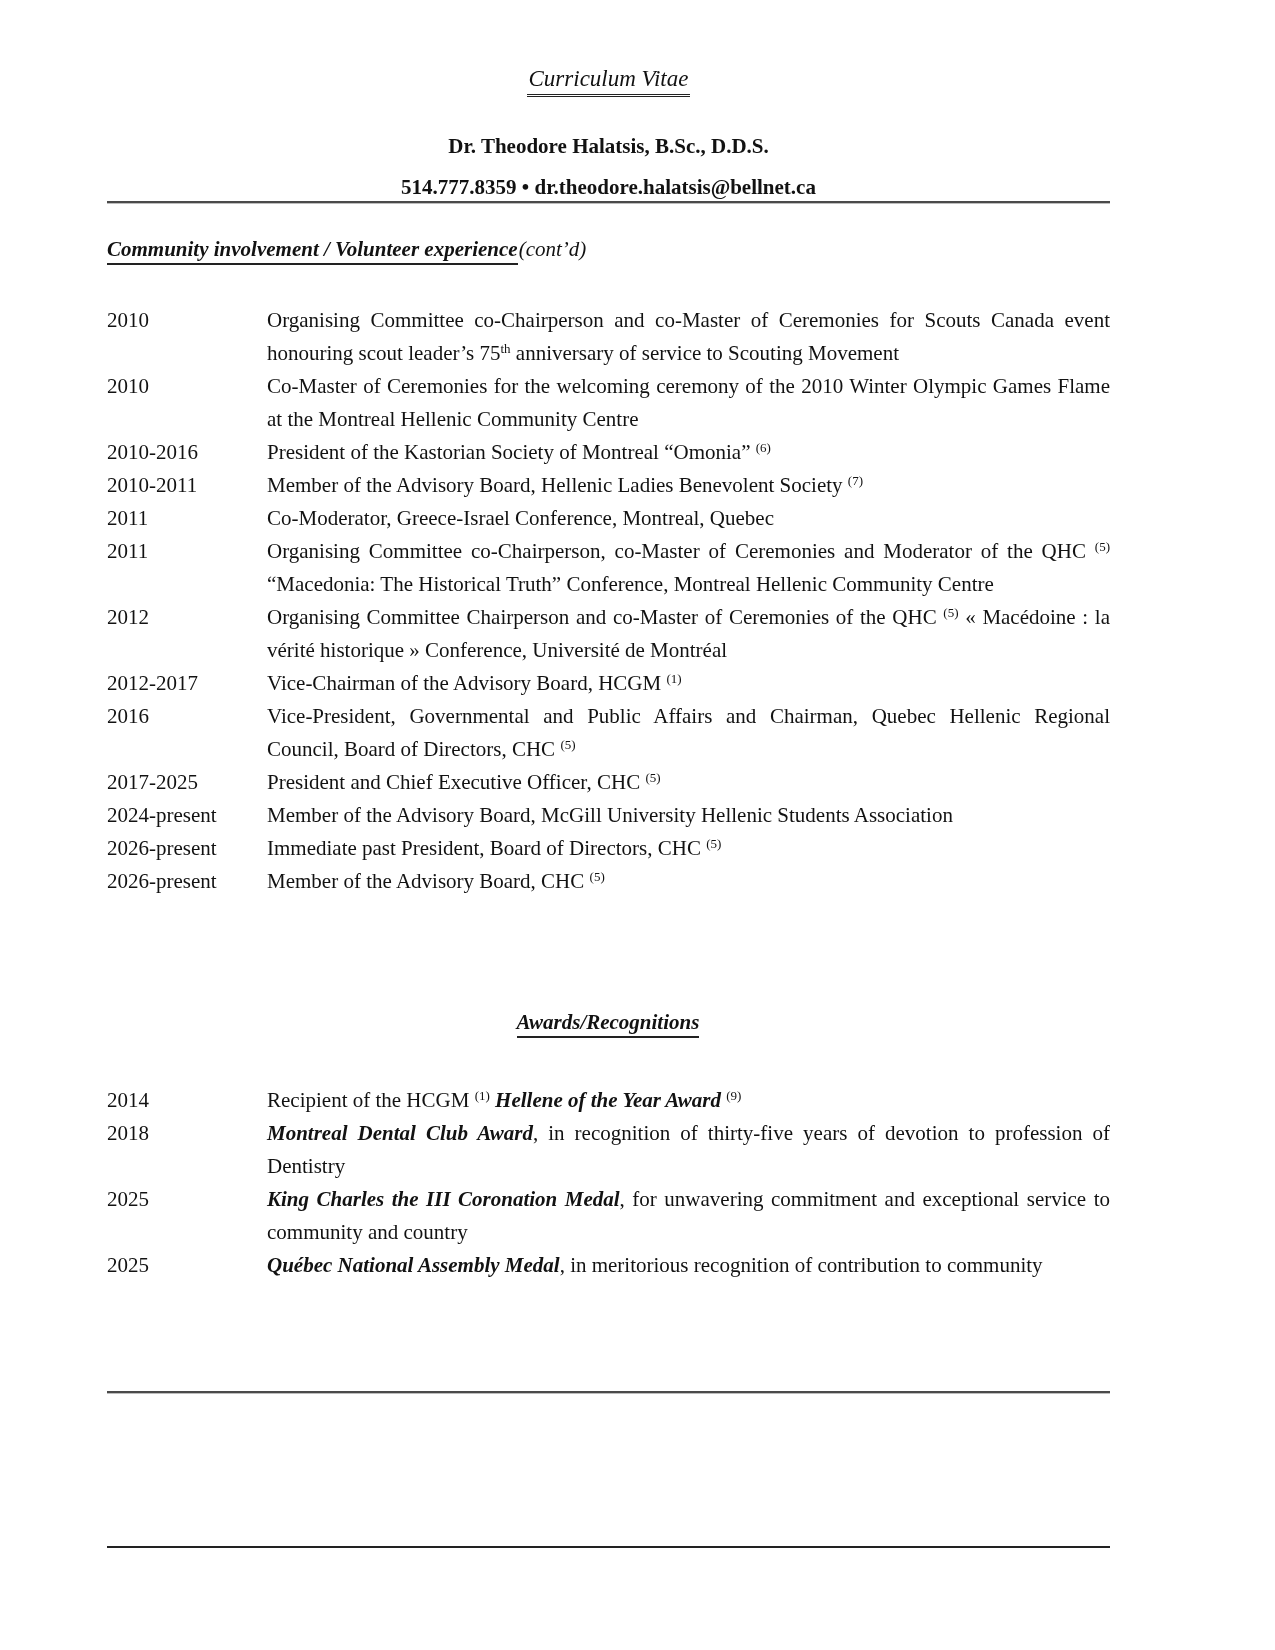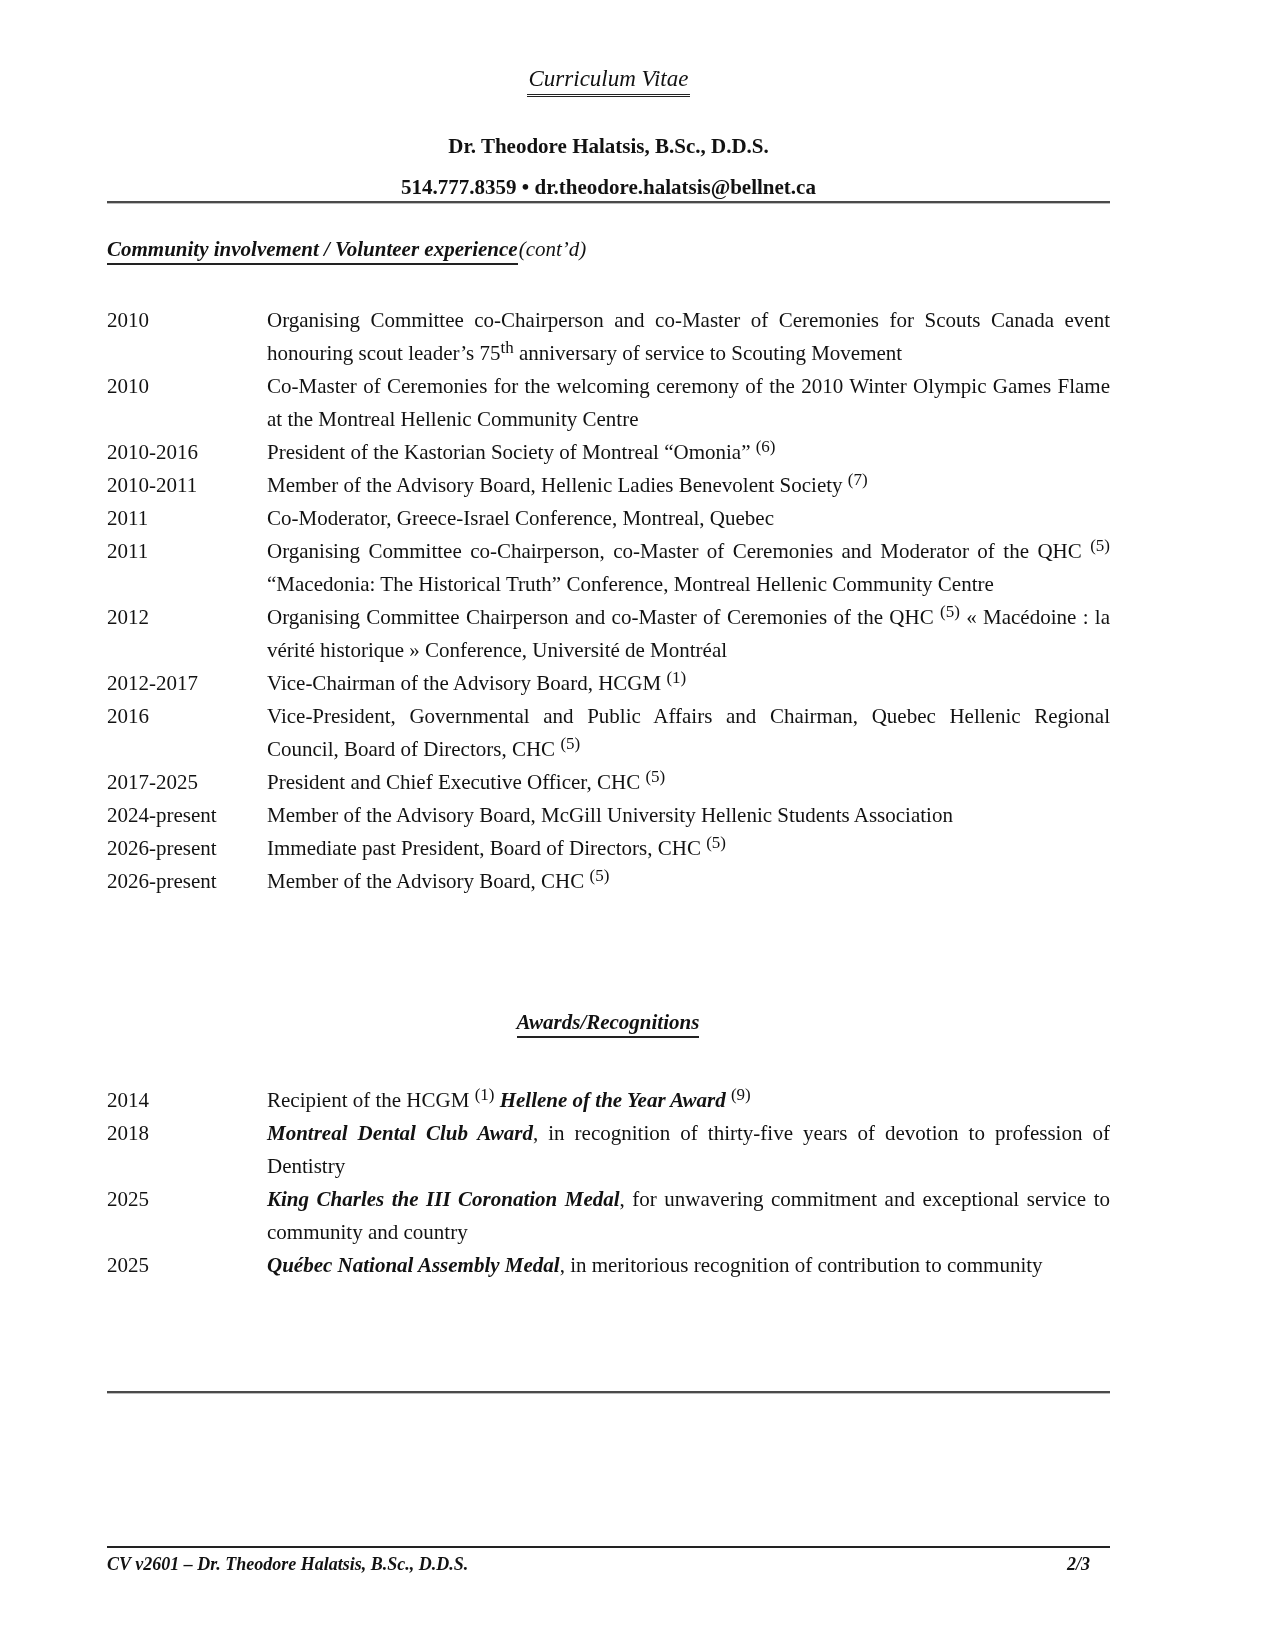--- a/index.html
+++ b/index.html
@@ -38,21 +38,21 @@
   .section1-heading { top: 237px; }
   .section2-heading { top: 1010px; text-align: center; }
 
   
   .entries { font-size: 21px; line-height: 33px; }
   .entries-1 { top: 304px; }
   .entries-2 { top: 1084px; }
   .entry-row { display: flex; flex-direction: row; }
   .entry-year { flex: 0 0 160px; }
   .entry-desc { flex: 1 1 auto; text-align: justify; }
-  .sup { font-size: 17px; line-height: 0; vertical-align: 7px; }
+  .sup { font-size: 13px; line-height: 0; vertical-align: 7px; }
   .bi { font-weight: bold; font-style: italic; }
 
   
   .divider-rule { top: 1391px; height: 3px; background: #4a4a4a; border-bottom: 1px solid #bdbdbd; }
   .footer-rule { top: 1546px; height: 2px; background: #222; }
   .footer-row {
     top: 1554px;
     display: flex; justify-content: space-between; align-items: flex-start;
     font-size: 18px; font-weight: bold; font-style: italic;
   }
@@ -152,18 +152,14 @@
       <div class="entry-row">
         <div class="entry-year">2025</div>
         <div class="entry-desc"><span class="bi">Québec National Assembly Medal</span><span>, in meritorious recognition of contribution to community</span></div>
       </div>
     </div>
 
   <div class="content divider-rule"></div>
 
   <div class="content footer-rule"></div>
 
-  <div class="content footer-row">
-    <span class="footer-left">CV v2601 – Dr. Theodore Halatsis, B.Sc., D.D.S.</span>
-    <span class="footer-right">2/3</span>
-  </div>
 
 </div>
 
 </body></html>

